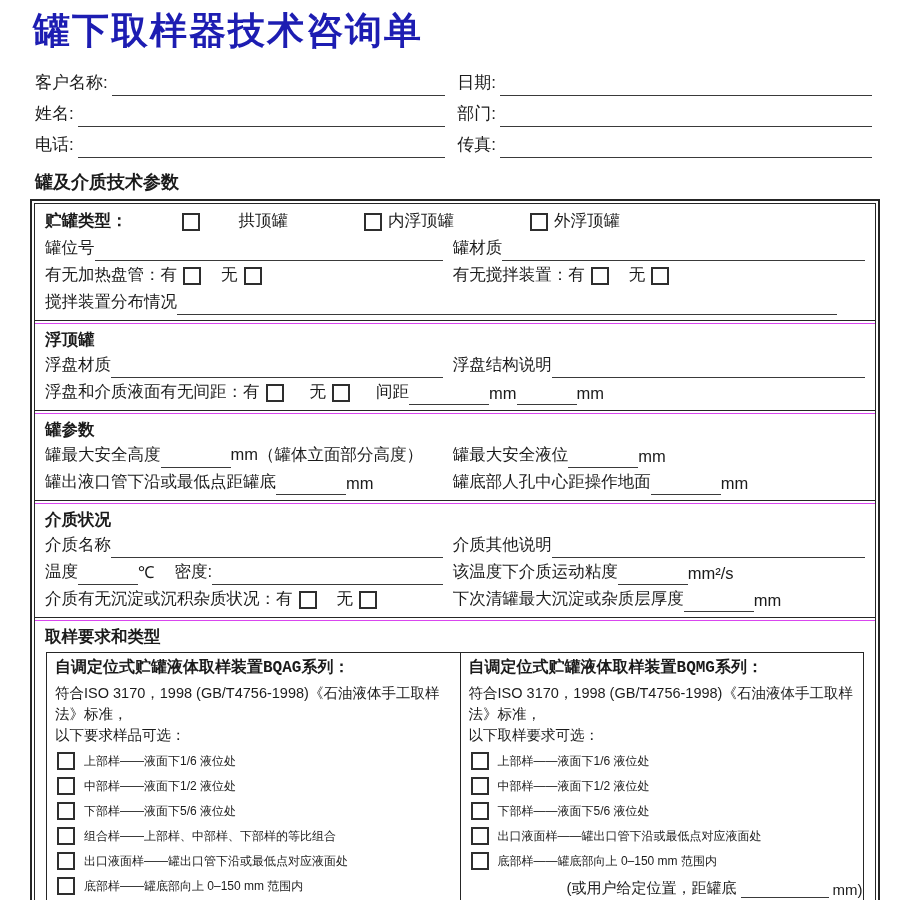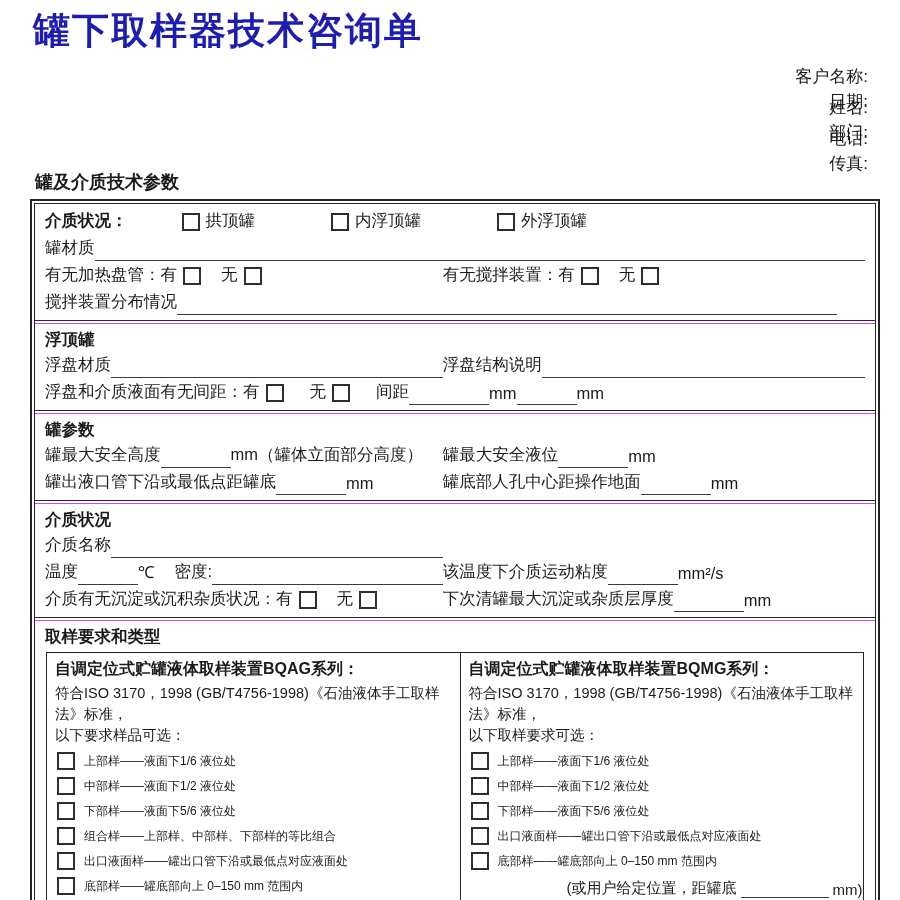--- a/index.html
+++ b/index.html
@@ -1,47 +1,47 @@
 <!DOCTYPE html>
 <html><head>
 <meta charset="utf-8">
 <style>
   html,body{margin:0;padding:0;background:#ffffff;}
   body{width:900px;height:900px;overflow:hidden;font-family:"Liberation Sans",sans-serif;color:#1b1b1b;}
   .page{width:900px;height:900px;position:relative;}
   .title{color:#1d1db2;font-size:37px;font-weight:bold;margin:0;padding:10px 0 10px 33px;letter-spacing:2px;line-height:1.15;}
   .contact{margin:2px 28px 0 35px;}
-  .c-row{display:flex;align-items:flex-end;height:31px;font-size:17px;flex-direction:column;}
+  .c-row{display:flex;align-items:flex-end;height:31px;font-size:17px;}
   .c-left{flex:0 0 49%;display:flex;align-items:flex-end;}
   .c-right{flex:1;display:flex;align-items:flex-end;margin-left:12px;}
   .lbl{white-space:nowrap;padding:0 4px 2px 0;}
   .blank{border-bottom:1.5px solid #3a3a3a;height:20px;display:inline-block;}
   .grow{flex:1;}
   .params-header{font-size:18px;font-weight:bold;margin:12px 0 5px 35px;}
   .outer-box{margin:0 20px 0 30px;border:2px solid #262626;padding:2px;background:#fff;}
   .inner-box{border:1px solid #262626;}
   .section{padding:3px 10px 5px;font-size:16.5px;}
   .section:not(:first-child){border-top:1px solid #d946ef;margin-top:2px;}
   .section:not(:last-child){border-bottom:1px solid #262626;}
   .sec-h{font-weight:bold;font-size:16.5px;line-height:24px;}
   .row{display:flex;align-items:flex-end;min-height:27px;}
   .txt{white-space:nowrap;padding-bottom:2px;}
   .b{font-weight:bold;}
   .half-l{flex:0 0 48.5%;display:flex;align-items:flex-end;}
-  .half-r{flex:1;display:flex;align-items:flex-end;margin-left:0;}
+  .half-r{flex:1;display:flex;align-items:flex-end;margin-left:10px;}
   .cb{width:14px;height:14px;border:2px solid #2e2e2e;display:inline-block;background:#fff;flex:0 0 auto;margin:0 6px 3px 6px;}
   .opt{display:flex;align-items:flex-end;}
-  .gap48{margin-left:48px;} .gap70{margin-left:70px;} .gap20{margin-left:20px;} .gap14{margin-left:14px;}
+  .gap48{margin-left:48px;gap:33px;} .gap70{margin-left:70px;} .gap20{margin-left:20px;} .gap14{margin-left:14px;}
   .w60{width:60px;} .w70{width:70px;} .w80{width:80px;}
   .mr30{margin-right:28px;}
   .s-table{display:flex;border:1.5px solid #262626;margin:4px 1px 2px;align-items:stretch;}
   .s-cell{padding:3px 8px 6px;}
   .s-cell.sleft{flex:0 0 48.6%;border-right:1.5px solid #262626;}
   .s-cell.sright{flex:1;}
-  .cell-title{font-weight:bold;font-size:16px;line-height:25px;white-space:nowrap;}
+  .cell-title{font-weight:bold;font-size:16px;line-height:25px;white-space:nowrap;font-family:Liberation Mono, monospace;}
   .std{font-size:14.5px;line-height:21px;margin:2px 0 3px;}
   .std span{display:block;}
   .chk{display:flex;align-items:center;min-height:25px;font-size:12px;white-space:nowrap;}
   .chk .cb{margin:0 9px 0 2px;}
   .note{display:flex;align-items:flex-end;min-height:24px;font-size:15px;margin-left:98px;white-space:nowrap;}
   .note .blank{width:88px;margin:0 4px;height:18px;}
 </style>
 </head>
 <body>
 
@@ -82,35 +82,39 @@
     </div>
   </div>
 
   <div class="params-header">罐及介质技术参数</div>
 
   <div class="outer-box">
     <div class="inner-box">
 
       <div class="section">
         <div class="row">
-          <span class="txt b">介质状况：</span>
+          <span class="txt b">贮罐类型：</span>
           <span class="opt gap48">
             <span class="cb"></span>
             <span class="txt">拱顶罐</span>
           </span>
           <span class="opt gap70">
             <span class="cb"></span>
             <span class="txt">内浮顶罐</span>
           </span>
           <span class="opt gap70">
             <span class="cb"></span>
             <span class="txt">外浮顶罐</span>
           </span>
         </div>
         <div class="row">
+          <div class="half-l">
+            <span class="txt">罐位号</span>
+            <span class="blank grow"></span>
+          </div>
           <div class="half-r">
             <span class="txt">罐材质</span>
             <span class="blank grow"></span>
           </div>
         </div>
         <div class="row">
           <div class="half-l">
             <span class="txt">有无加热盘管：</span>
             <span class="txt">有</span>
             <span class="cb"></span>
@@ -185,20 +189,24 @@
         </div>
       </div>
 
       <div class="section">
         <div class="sec-h">介质状况</div>
         <div class="row">
           <div class="half-l">
             <span class="txt">介质名称</span>
             <span class="blank grow"></span>
           </div>
+          <div class="half-r">
+            <span class="txt">介质其他说明</span>
+            <span class="blank grow"></span>
+          </div>
         </div>
         <div class="row">
           <div class="half-l">
             <span class="txt">温度</span>
             <span class="blank w60"></span>
             <span class="txt">℃</span>
             <span class="txt gap20">密度:</span>
             <span class="blank grow"></span>
           </div>
           <div class="half-r">

